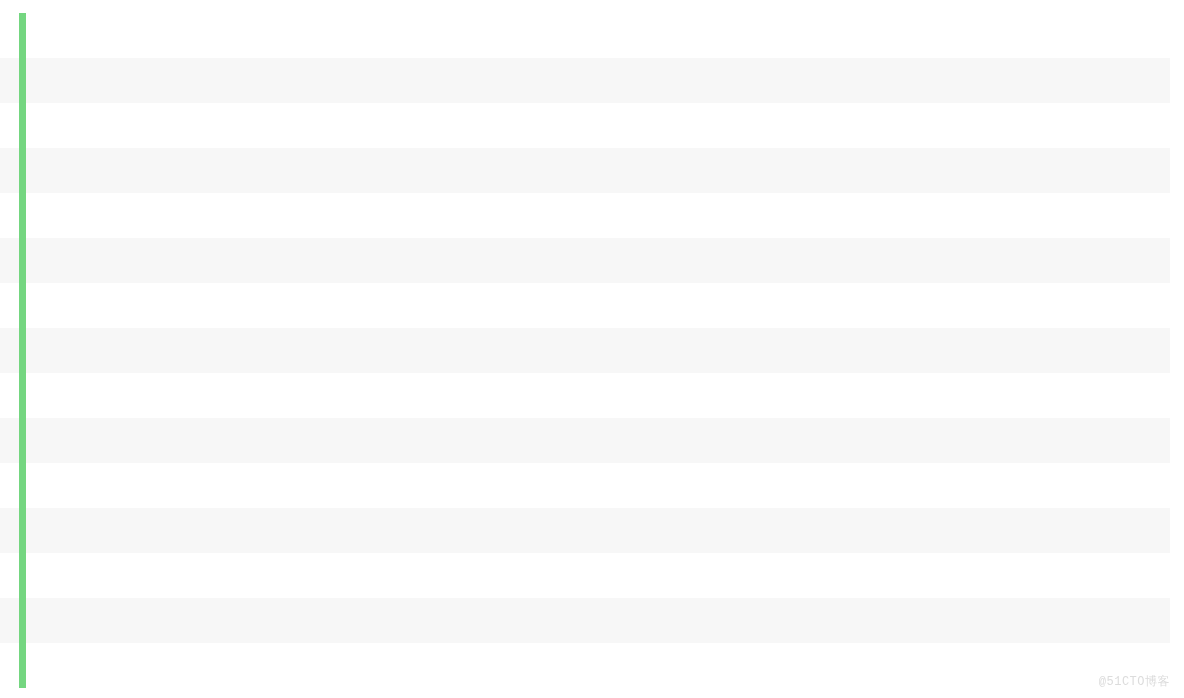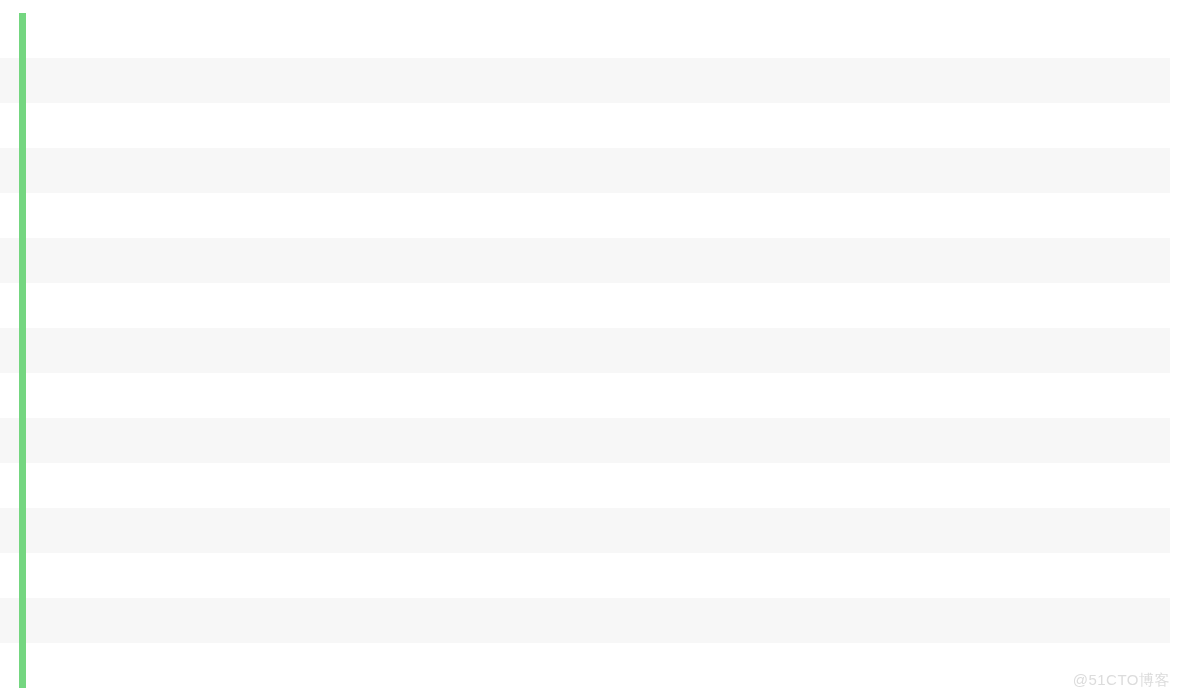--- a/index.html
+++ b/index.html
@@ -75,22 +75,22 @@
   .kw {
     color: #15679f;
     font-weight: 700;
   }
   .txt { color: #1b1b1b; }
 
   #watermark {
     position: absolute;
     right: 14px;
     bottom: 8px;
-    font-family: Liberation Sans, sans-serif;
-    font-size: 15px;
+    font-family: Liberation Mono, monospace;
+    font-size: 12px;
     color: #dcdcdc;
     letter-spacing: 0.5px;
     user-select: none;
   }
 </style>
 </head>
 <body>
 
 <div id="code-block">
   <div id="accent-bar"></div>

